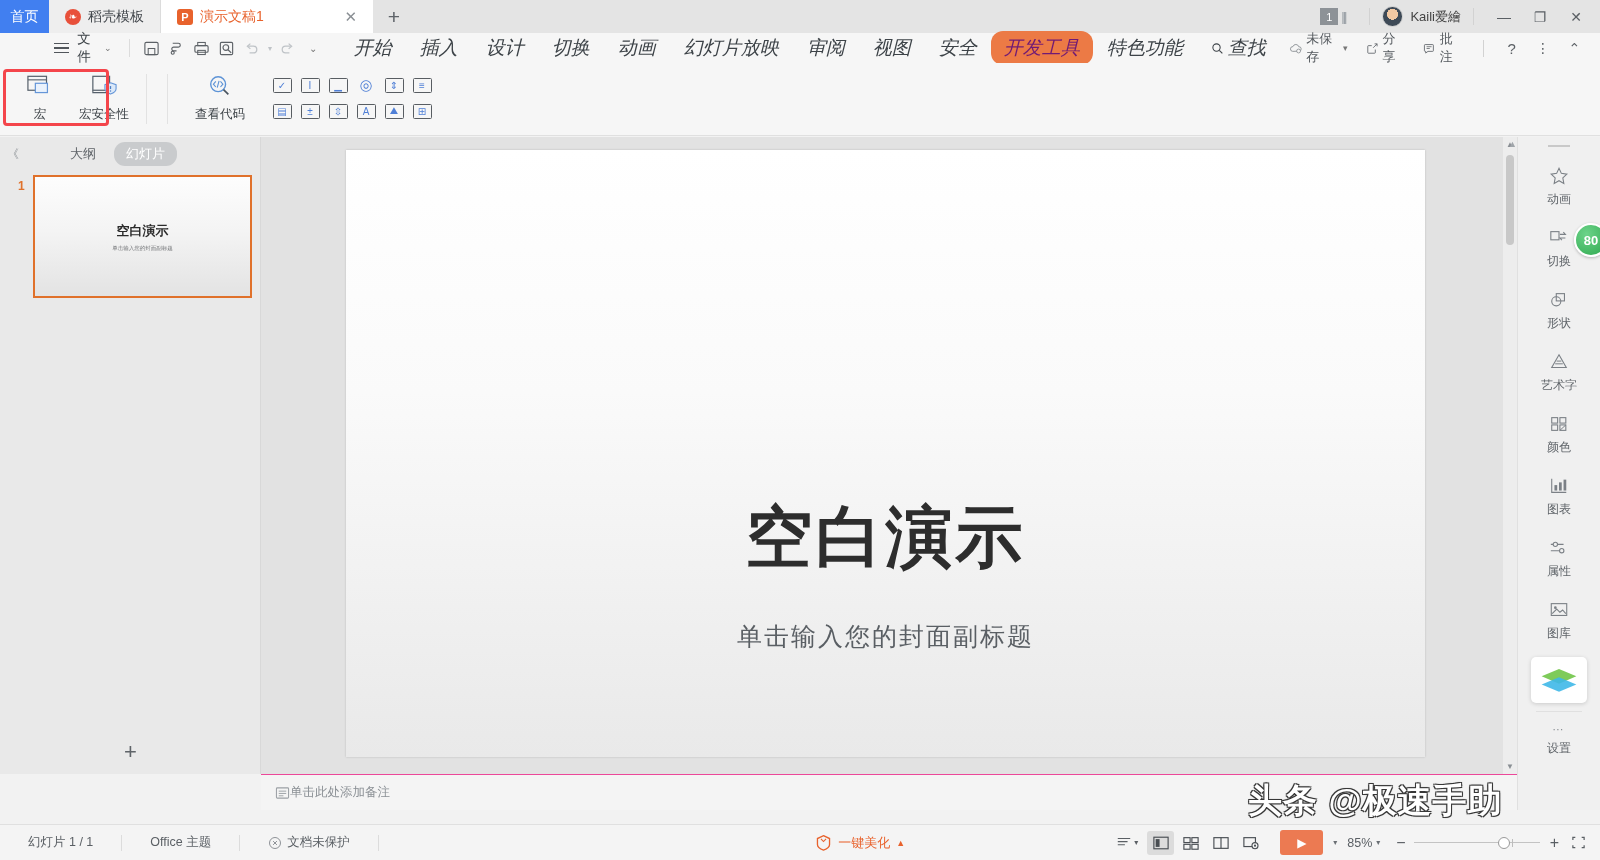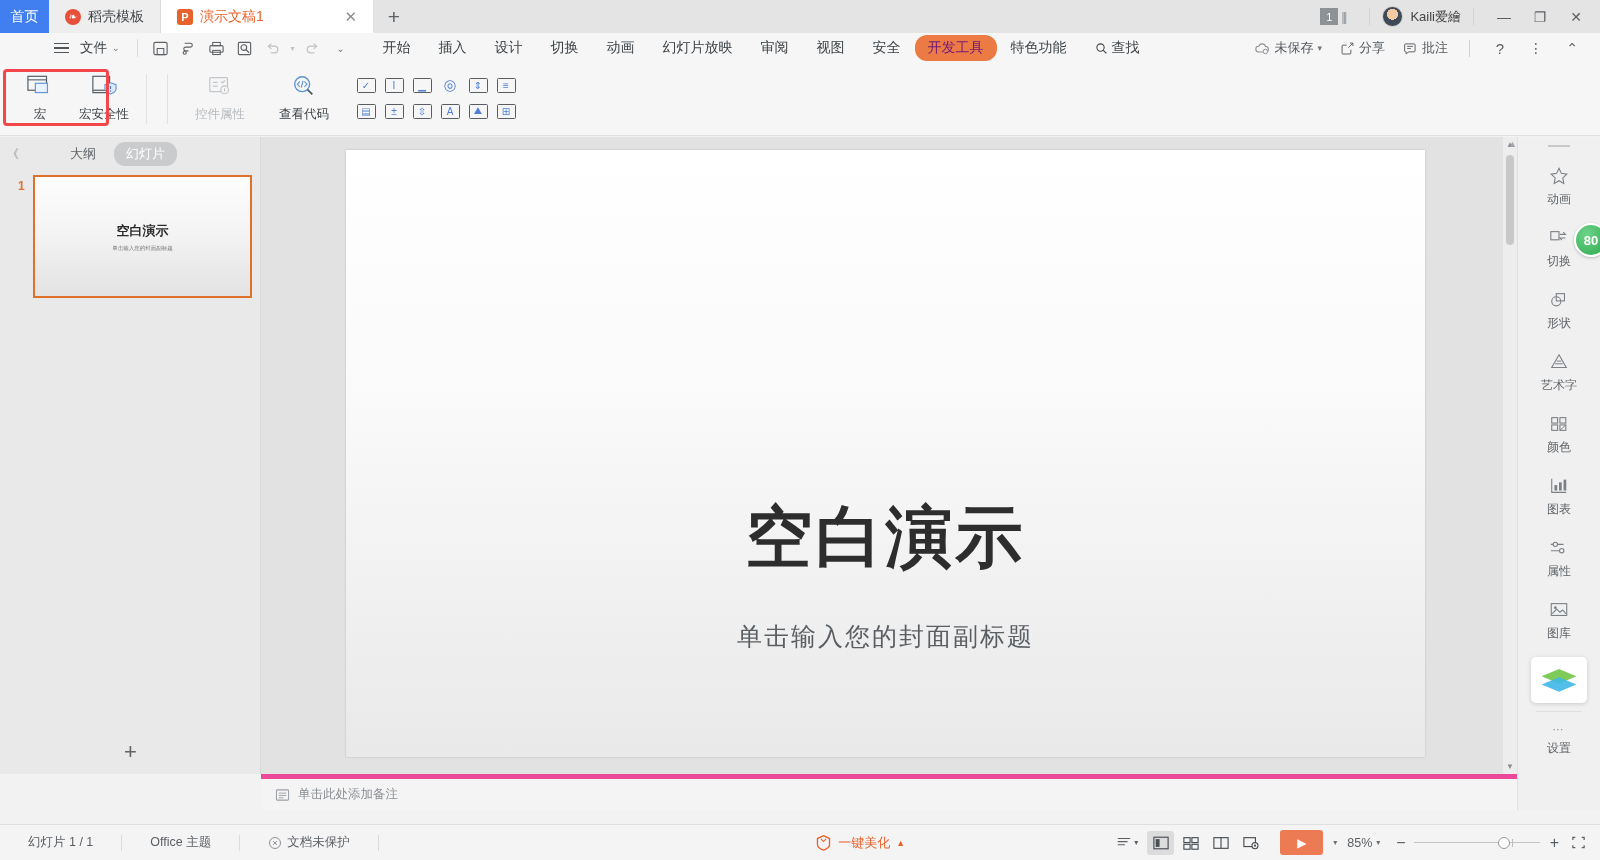--- a/index.html
+++ b/index.html
@@ -55,21 +55,21 @@
   .hamburger { display:inline-block; width:15px; height:11px; position:relative; margin:0 6px 0 14px;}
   .hamburger i, .hamburger:before, .hamburger:after {
     content:""; position:absolute; left:0; width:15px; height:1.6px; background:#51565b;}
   .hamburger:before{ top:0;} .hamburger i{ top:4.7px;} .hamburger:after{ top:9.4px;}
   .filebtn { display:flex; align-items:center; gap:5px; padding-right:8px;margin-left:40px; }
   .caret { font-size:9px; color:#777; }
   .msep { width:1px; height:18px; background:#dcdcdc; margin:0 9px; }
   .qicon { width:28px; height:26px; display:flex; align-items:center; justify-content:center; color:#5c6166; }
   .qicon.dim { color:#bfc3c7; }
   .menu-items { display:flex; align-items:center; margin-left:14px; gap:0; }
-  .mi { padding:4px 14px; border-radius:12px; font-size:14px; color:#3d4348; white-space:nowrap;}
+  .mi { padding:4px 14px; border-radius:12px; font-size:19px; color:#3d4348; white-space:nowrap;font-style:italic;}
   .mi.active { background:#ec7a45; color:#701a75; padding:4px 13px; }
   .menubar-right { margin-left:auto; display:flex; align-items:center; padding-right:10px; gap:0; }
   .mr { display:flex; align-items:center; gap:4px; font-size:13px; color:#555a5f; padding:0 9px; }
 
   
   .ribbon {
     position:absolute; left:0; top:63px; width:1600px; height:73px;
     background:#f6f6f6; border-bottom:1px solid #e0e0e0;
     display:flex; align-items:center; padding-left:8px;
   }
@@ -127,22 +127,22 @@
   .slide-sub { position:absolute; left:0; right:0; top:470px; text-align:center;
                font-size:25px; color:#5a5f64; letter-spacing:2px; }
   .vscroll { position:absolute; right:0; top:0; width:14px; height:637px; background:#ededed; }
   .vs-up, .vs-dn { height:15px; display:flex; align-items:center; justify-content:center;
                    font-size:8px; color:#8a8f94; }
   .vs-thumb { position:absolute; left:3px; top:18px; width:8px; height:90px;
               background:#c8c8c8; border-radius:4px; }
 
   
   .notes { position:absolute; left:261px; top:774px; width:1256px; height:36px;
-           background:#f4f4f4; border-top:5px solid #ec4899;
-           display:flex; align-items:center; padding-left:14px; gap:8px;
+           background:#f4f4f4; border-top:1px solid #ec4899;
+           display:flex; align-items:center; padding-left:14px; 
            font-size:12.5px; color:#8a8f94; }
 
   
   .rightbar { position:absolute; right:0; top:137px; width:83px; height:673px;
               background:#f0f0f0; border-left:1px solid #e0e0e0; }
   .rb-grip { height:18px; display:flex; align-items:center; justify-content:center; }
   .rb-grip i { width:22px; height:1.5px; background:#c9c9c9; display:block; }
   .rb-item { height:62px; display:flex; flex-direction:column; align-items:center;
              justify-content:center; gap:4px; font-size:12px; color:#5f6469; position:relative;}
   .rb-glyph { height:22px; display:flex; align-items:center; color:#7b8086;}
@@ -347,32 +347,20 @@
       <span>宏安全性</span>
     </div>
 
 
     <div class="rsep"></div>
 
 
 
     <div class="rsep"></div>
 
-    <div class="rbtn wide dim">
-      <span class="glyph">
-        <svg width="30" height="26" viewBox="0 0 32 28">
-          <rect x="5" y="4" width="19" height="15" rx="1" fill="none" stroke="#c2c6ca" stroke-width="1.3"></rect>
-          <path d="M8.5 9h5M8.5 13h5" stroke="#c2c6ca" stroke-width="1.2"></path>
-          <path d="M17 8l1.6 1.6L21.5 7" fill="none" stroke="#c2c6ca" stroke-width="1.2"></path>
-          <circle cx="21" cy="17" r="4.2" fill="#f6f6f6" stroke="#c2c6ca" stroke-width="1.2"></circle>
-          <path d="M21 15.4v3.4" stroke="#c2c6ca" stroke-width="1.3"></path>
-        </svg>
-      </span>
-      <span>控件属性</span>
-    </div>
 
     <div class="rbtn wide">
       <span class="glyph">
         <svg width="30" height="26" viewBox="0 0 32 28">
           <circle cx="14" cy="11" r="8" fill="none" stroke="#5d93d6" stroke-width="1.5"></circle>
           <path d="M11.5 8l-2.6 3 2.6 3M16.5 8l2.6 3-2.6 3M15 7.4l-2 7.2" stroke="#5d93d6" stroke-width="1.2" fill="none"></path>
           <path d="M19.8 16.8L25 22" stroke="#4a5560" stroke-width="1.8"></path>
         </svg>
       </span>
       <span>查看代码</span>
@@ -641,13 +629,14 @@
       </div>
       <div style="font-size:16px;color:#5a5f64;padding:0 10px;">+</div>
       <div style="padding:0 14px 0 2px;">
         <svg width="15" height="15" viewBox="0 0 16 16">
             <path d="M2 5.2V2.6h2.6M11.4 2.6H14v2.6M14 10.8v2.6h-2.6M4.6 13.4H2v-2.6" fill="none" stroke="#5a5f64" stroke-width="1.3"></path>
           </svg>
       </div>
     </div>
   </div>
 
+  <div class="watermark">头条 @极速手助</div>
 </div>
 
 </body></html>

